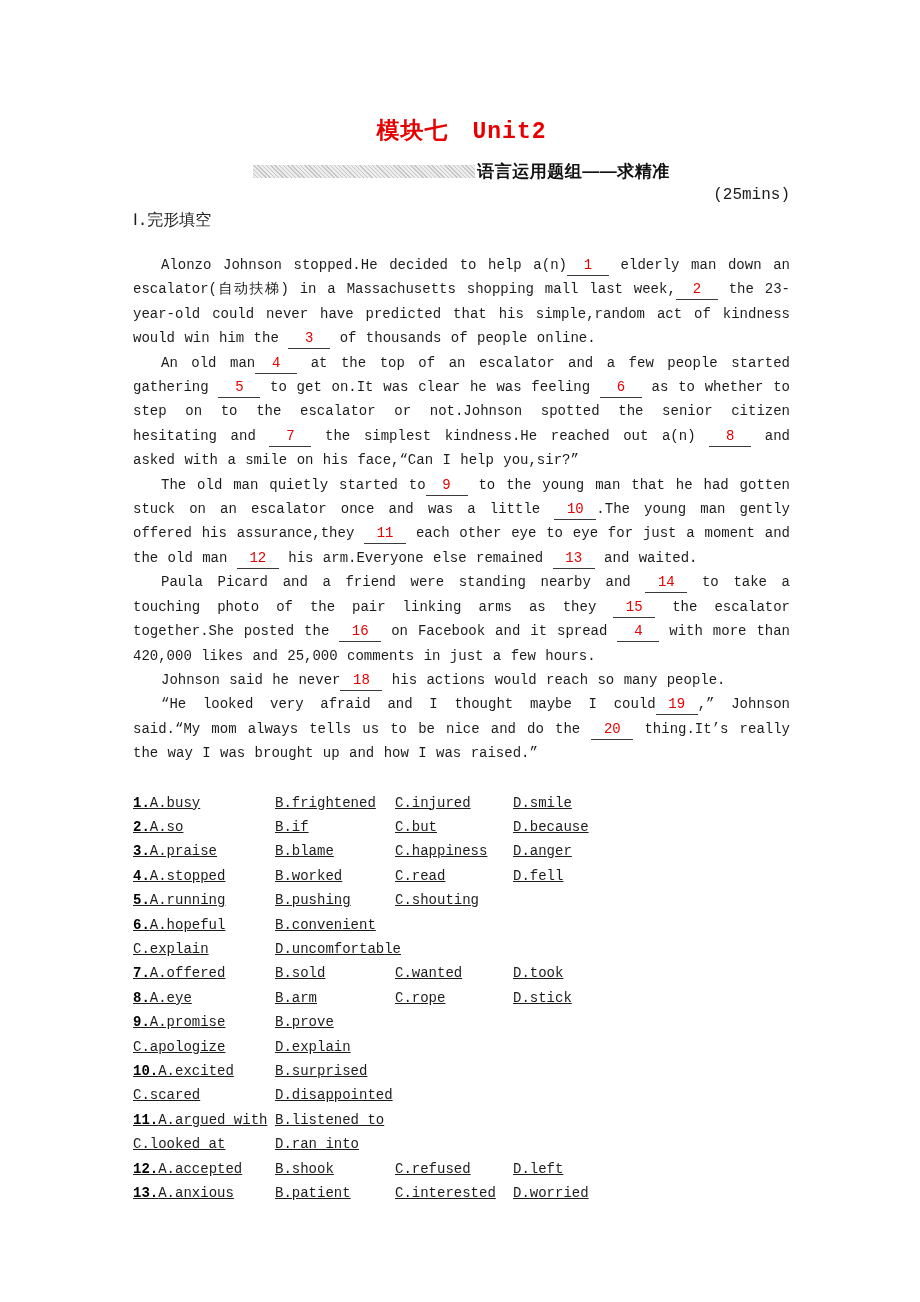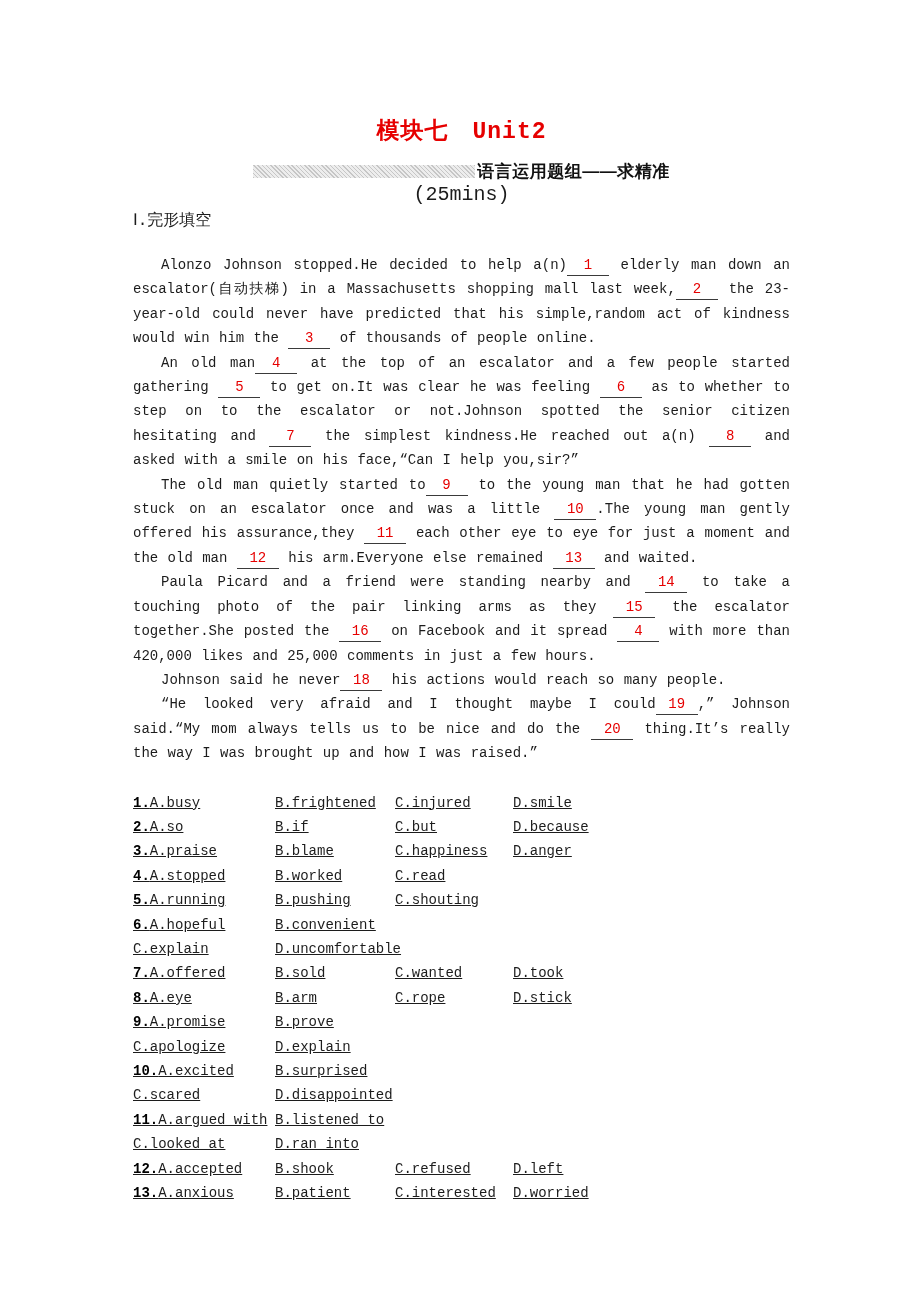--- a/index.html
+++ b/index.html
@@ -44,22 +44,22 @@
   .banner-label {
     font-size: 17px;
     font-weight: bold;
     color: #111111;
     font-family: Liberation Sans, sans-serif;
     letter-spacing: 0.5px;
   }
   .time {
     height: 24px;
     line-height: 24px;
-    text-align: center;
-    font-size: 20px;
+    text-align: right;
+    font-size: 16px;
   }
   .heading {
     height: 24px;
     line-height: 24px;
     margin-top: 2px;
     font-size: 16px;
   }
   .passage { margin-top: 20px; }
   .passage p.para {
     margin: 0;
@@ -131,20 +131,21 @@
       <div class="opt-row">
         <span class="opt-cell"><b class="qnum">3.</b>A.praise</span>
         <span class="opt-cell">B.blame</span>
         <span class="opt-cell">C.happiness</span>
         <span class="opt-cell">D.anger</span>
       </div>
       <div class="opt-row">
         <span class="opt-cell"><b class="qnum">4.</b>A.stopped</span>
         <span class="opt-cell">B.worked</span>
         <span class="opt-cell">C.read</span>
+        <span class="opt-cell">D.fell</span>
       </div>
       <div class="opt-row">
         <span class="opt-cell"><b class="qnum">5.</b>A.running</span>
         <span class="opt-cell">B.pushing</span>
         <span class="opt-cell">C.shouting</span>
       </div>
       <div class="opt-row">
         <span class="opt-cell"><b class="qnum">6.</b>A.hopeful</span>
         <span class="opt-cell">B.convenient</span>
       </div>

